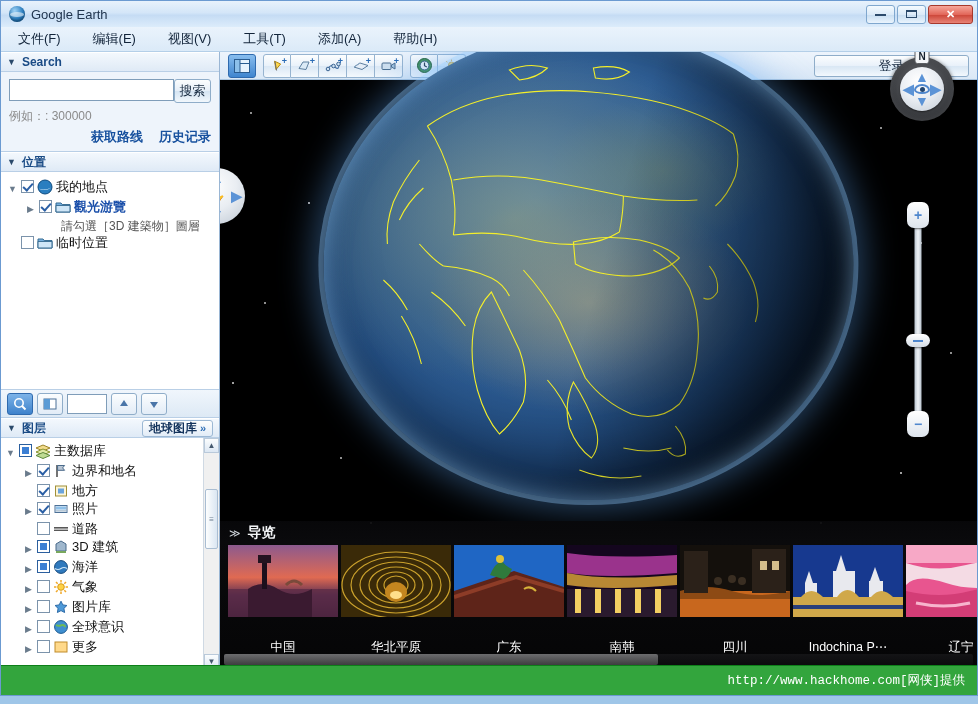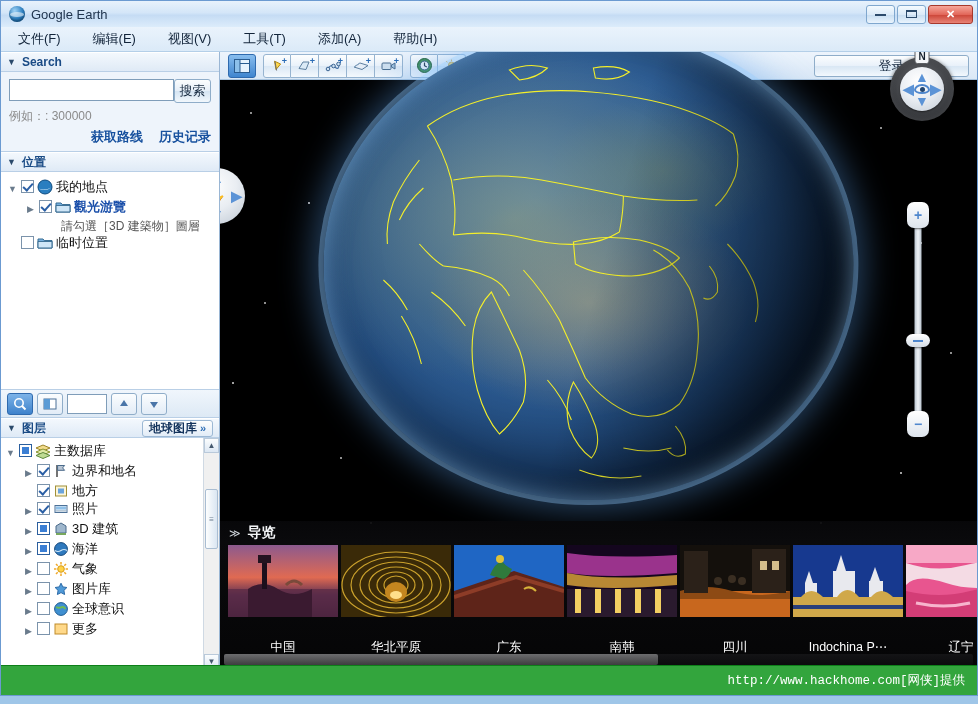--- a/index.html
+++ b/index.html
@@ -476,20 +476,31 @@
             <span class="ico">
               <svg width="16" height="16" viewBox="0 0 16 16">
                 <rect x="2" y="4.5" width="12" height="7" fill="#e9f2fa" stroke="#4d7197"></rect>
                 <rect x="3" y="5.5" width="10" height="3" fill="#8fc0e8"></rect>
                 <rect x="3" y="9" width="10" height="1.6" fill="#b9c9d6"></rect>
               </svg>
             </span>
             <span class="node-label">照片</span>
           </div>
 
+          <div class="node l2">
+            <span class="exp"></span>
+            <span class="cb"></span>
+            <span class="ico">
+              <svg width="16" height="16" viewBox="0 0 16 16">
+                <rect x="1" y="6" width="14" height="4" fill="#585858"></rect>
+                <rect x="1" y="7.6" width="14" height="1" fill="#fff"></rect>
+              </svg>
+            </span>
+            <span class="node-label">道路</span>
+          </div>
 
           <div class="node l2">
             <span class="exp">▶</span>
             <span class="cb filled"></span>
             <span class="ico">
               <svg width="16" height="16" viewBox="0 0 16 16">
                 <path d="M3 12V5l5-3 5 3v7z" fill="#9fb7cd" stroke="#4a6a8a"></path>
                 <path d="M3 12h10v2H3z" fill="#79a85d"></path>
               </svg>
             </span>

